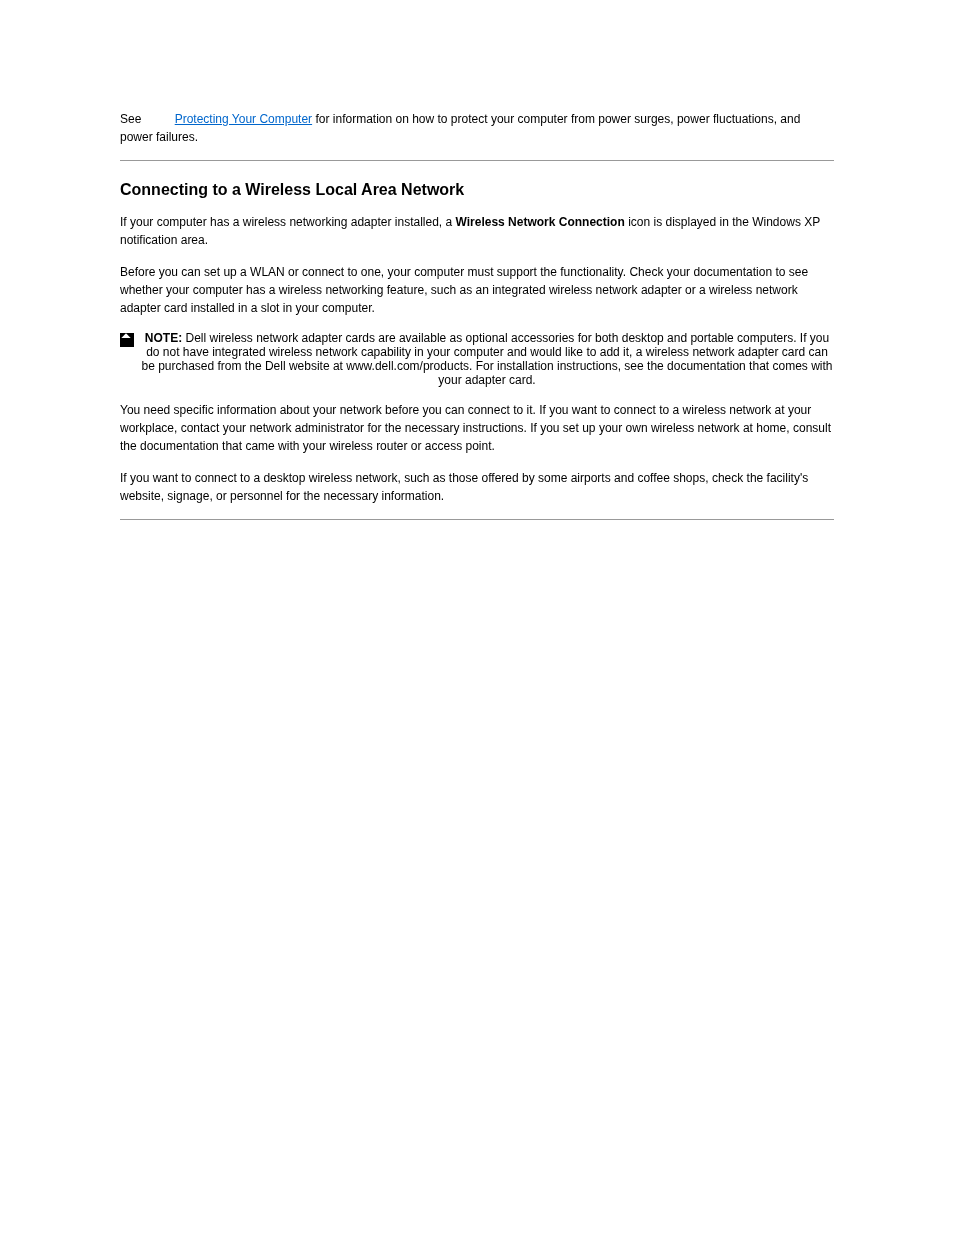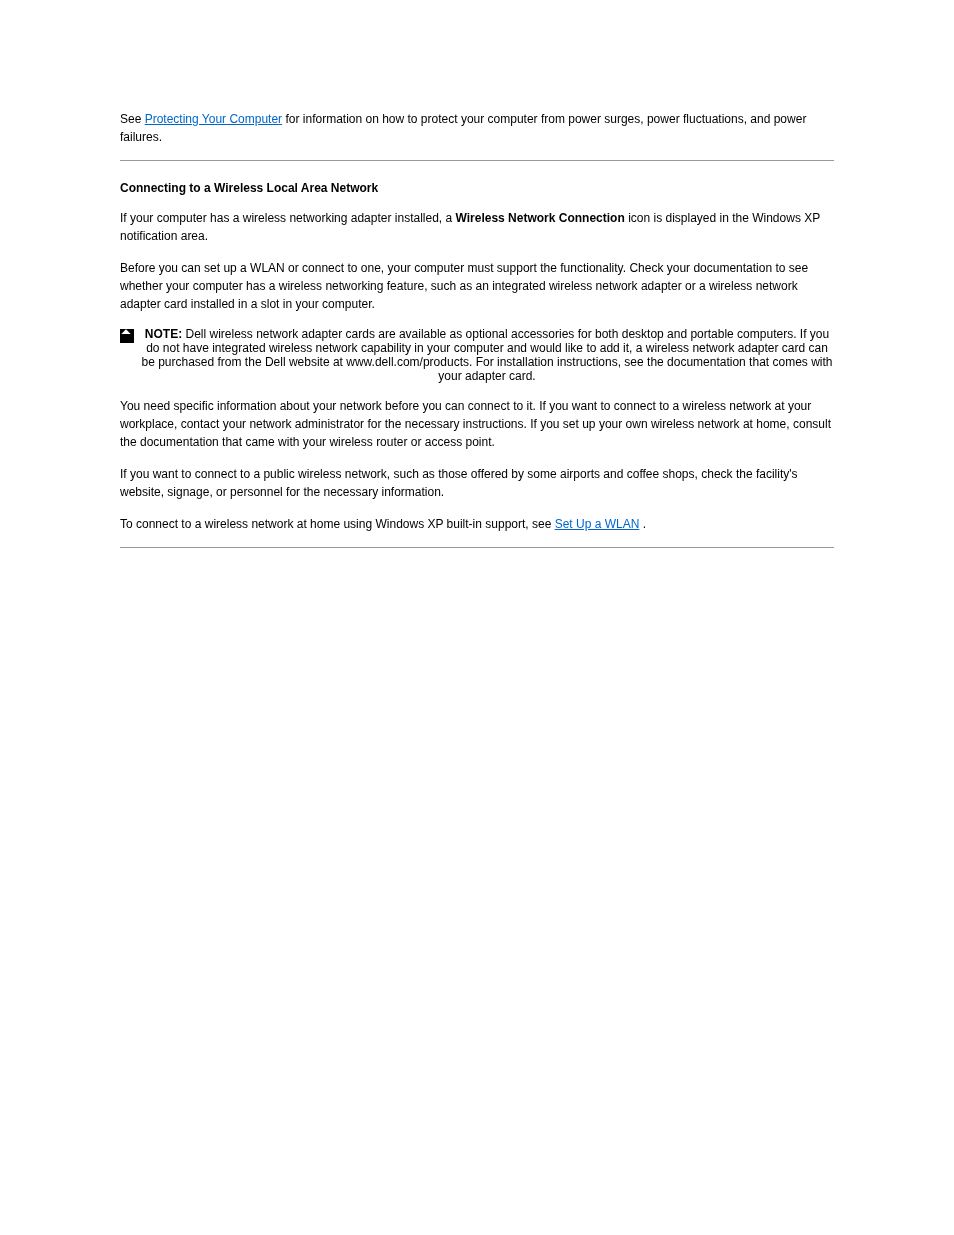--- a/index.html
+++ b/index.html
@@ -14,28 +14,29 @@
     .content {
       padding: 110px 120px 40px 120px;
     }
     p {
       margin: 0 0 14px 0;
       line-height: 1.5;
     }
     a.link {
       color: #0066cc;
       text-decoration: underline;
+      margin-left: 30px;
     }
     hr {
       border: none;
       border-top: 1px solid #999;
       margin: 10px 0 20px 0;
     }
     h2 {
-      font-size: 12px;
+      font-size: 16px;
       font-weight: bold;
       margin: 0 0 14px 0;
     }
     .note-row {
       display: flex;
       align-items: flex-start;
       margin-bottom: 14px;
       text-align: center;
     }
     .note-icon {
@@ -86,24 +87,19 @@
   <div class="note-row">
     <div class="note-icon"></div>
     <div>
       <span class="bold">NOTE: </span>
       <span>Dell wireless network adapter cards are available as optional accessories for both desktop and portable computers. If you do not have integrated wireless network capability in your computer and would like to add it, a wireless network adapter card can be purchased from the Dell website at www.dell.com/products. For installation instructions, see the documentation that comes with your adapter card.</span>
     </div>
   </div>
 
   <p>You need specific information about your network before you can connect to it. If you want to connect to a wireless network at your workplace, contact your network administrator for the necessary instructions. If you set up your own wireless network at home, consult the documentation that came with your wireless router or access point.</p>
 
-  <p>If you want to connect to a public wireless network, such as those offered by some airports and coffee shops, check the facility's website, signage, or personnel for the necessary information.</p>
+  <p>If you want to connect to a desktop wireless network, such as those offered by some airports and coffee shops, check the facility's website, signage, or personnel for the necessary information.</p>
 
-  <p>
-    <span>To connect to a wireless network at home using Windows XP built-in support, see </span>
-    <a href="#" class="link">Set Up a WLAN</a>
-    <span>.</span>
-  </p>
 
   <hr>
 
   <br><br><br><br><br><br><br><br><br><br><br><br><br><br><br><br><br><br><br><br>
 </div>
 
 </body></html>

